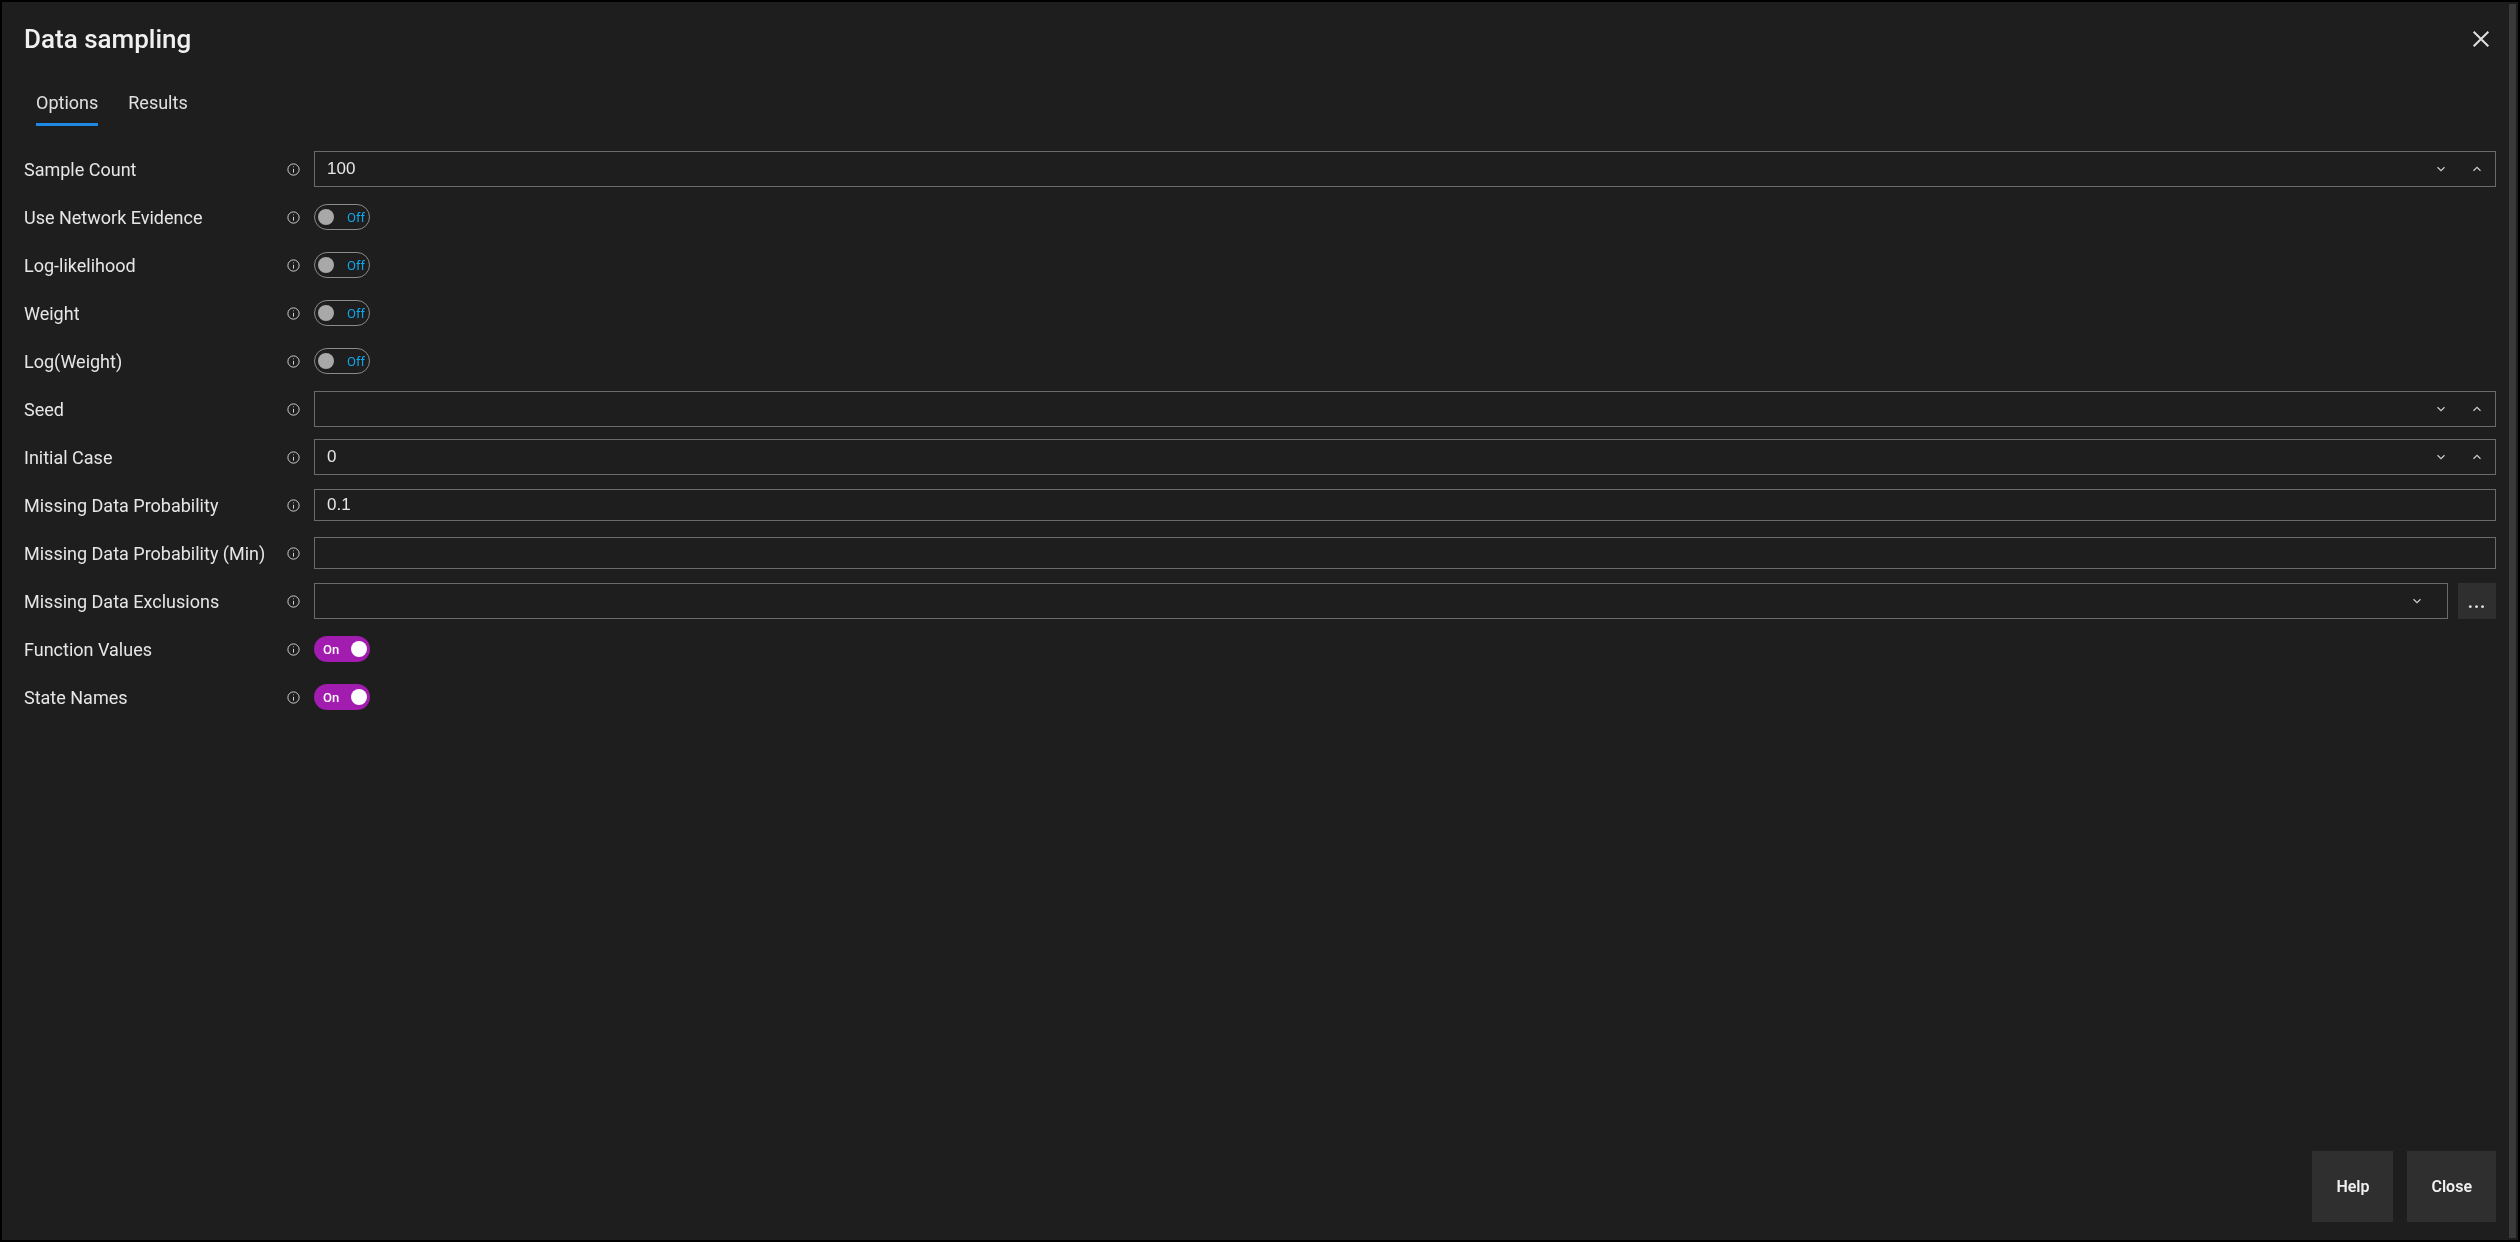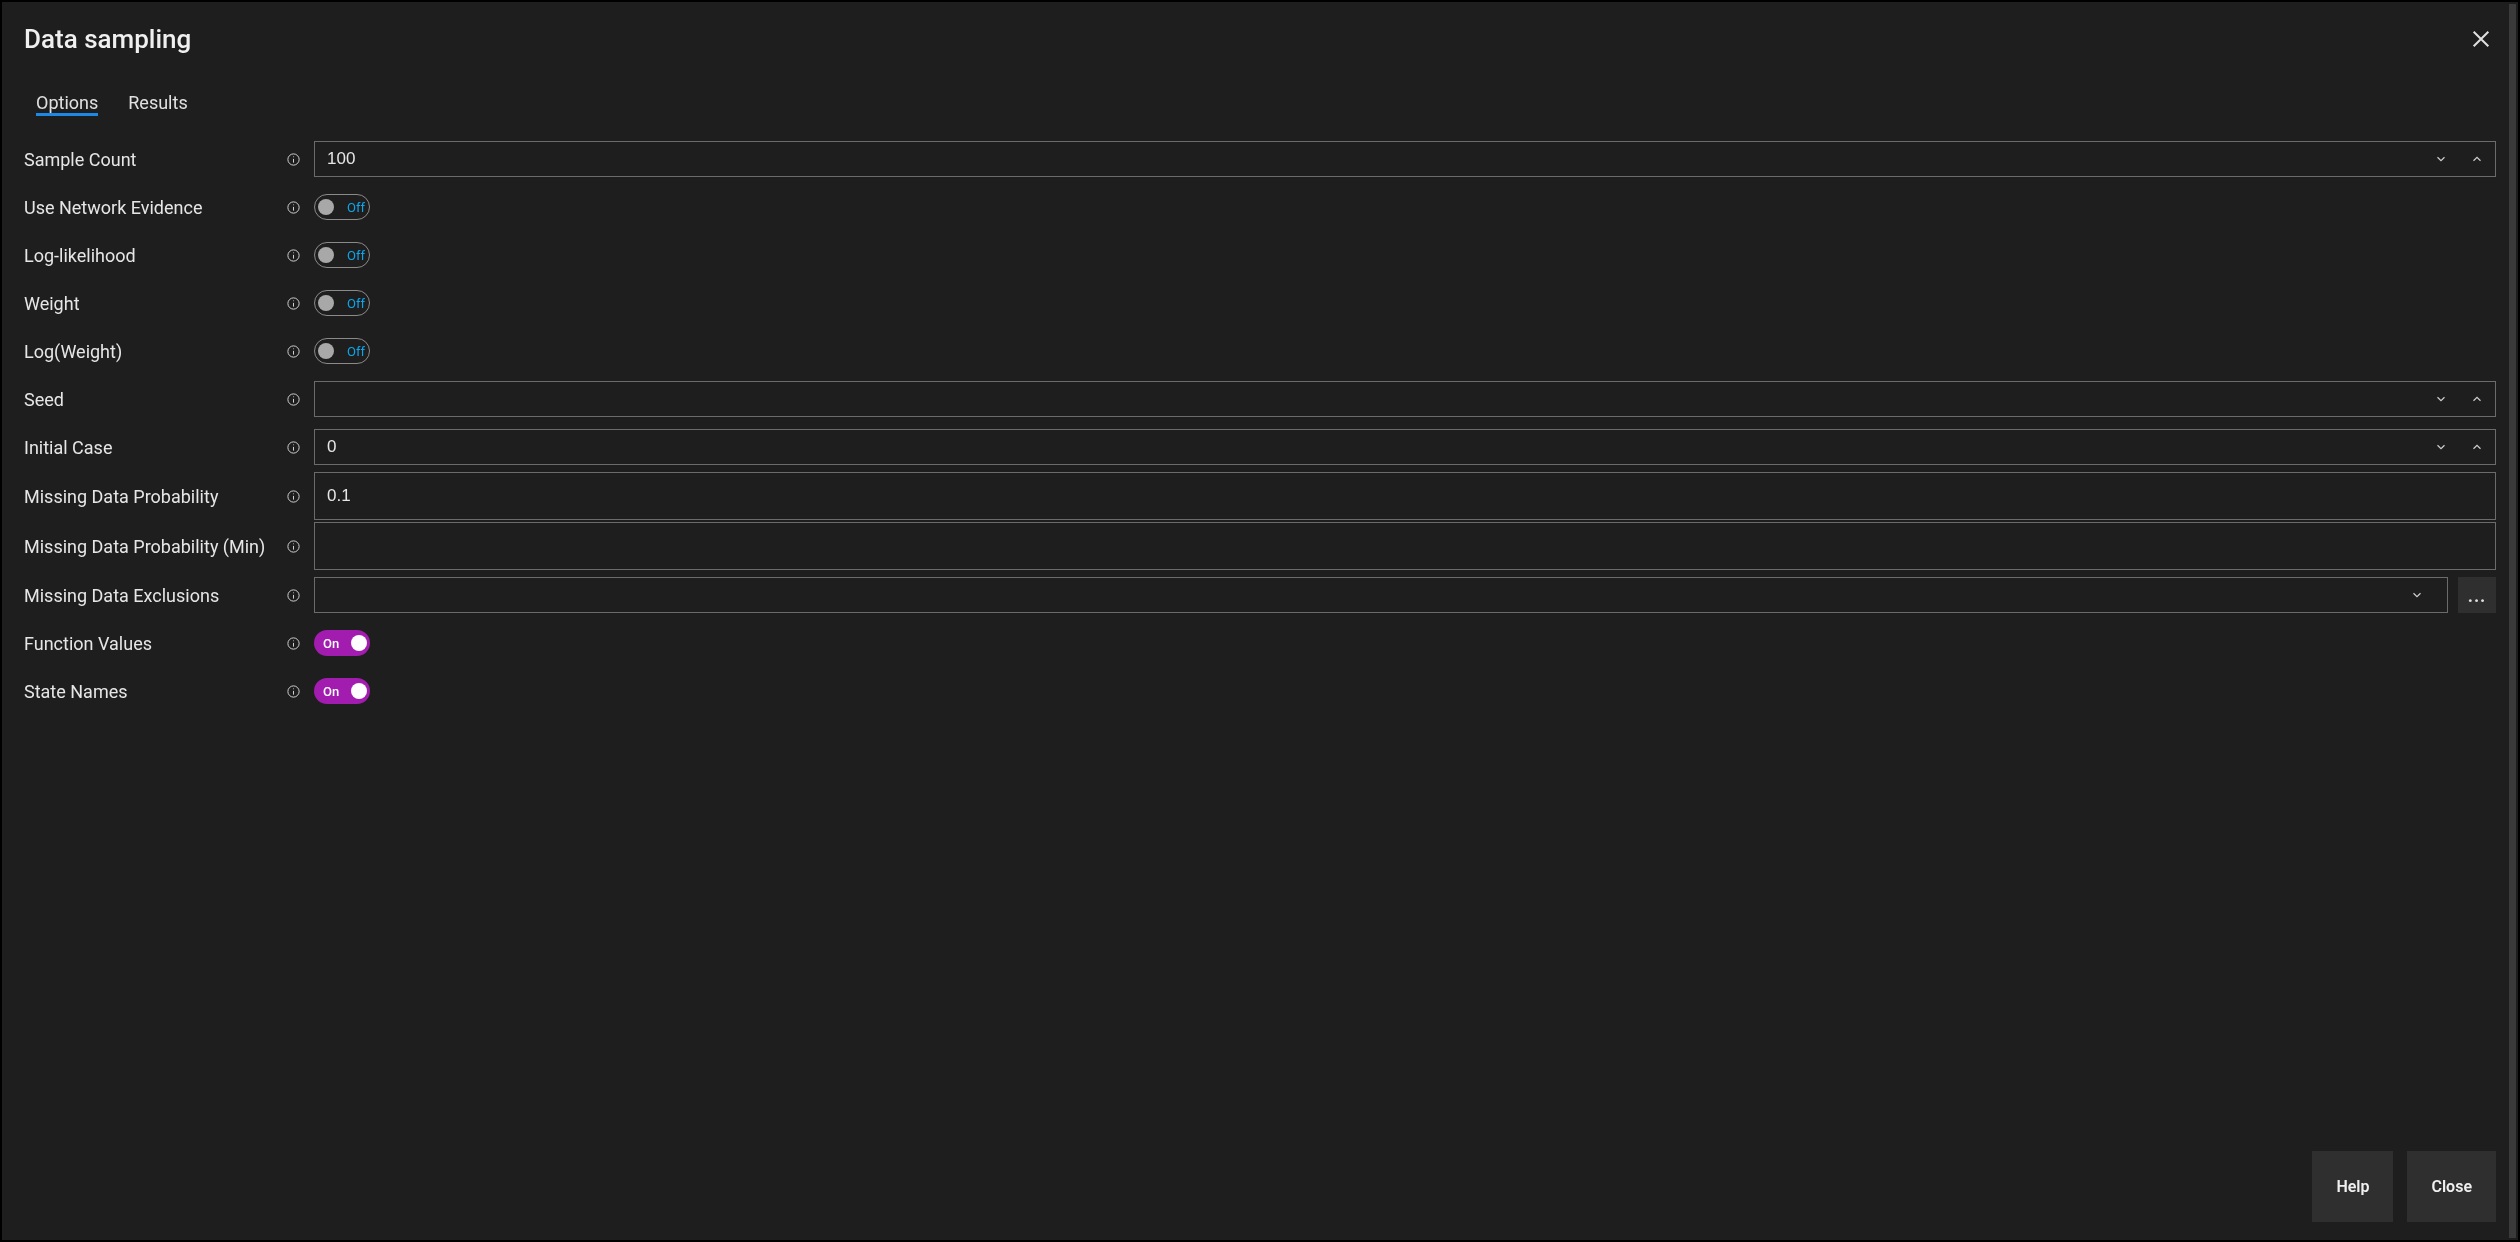--- a/index.html
+++ b/index.html
@@ -32,20 +32,21 @@
   .close-x svg { width: 22px; height: 22px; stroke: #e0e0e0; stroke-width: 2.2; }
 
   .tabs {
     display: flex;
     gap: 30px;
     margin-top: 38px;
     margin-left: 12px;
   }
   .tab {
     font-size: 18px;
+    padding-bottom: 10px;
     cursor: pointer;
     color: #e0e0e0;
   }
   .tab.active {
     border-bottom: 3px solid #1e88e5;
   }
 
   .form {
     margin-top: 20px;
   }
@@ -97,21 +98,21 @@
     justify-content: center;
     cursor: pointer;
   }
   .numbox .step svg { width: 14px; height: 14px; stroke: #cfcfcf; stroke-width: 2; fill: none; }
 
   
   .textbox {
     flex: 1;
     display: flex;
     border: 1px solid #6b6b6b;
-    height: 48px;
+    height: 32px;
     background: transparent;
   }
   .textbox input {
     flex: 1;
     background: transparent;
     border: none;
     outline: none;
     color: #e6e6e6;
     font-size: 17px;
     padding: 0 12px;

